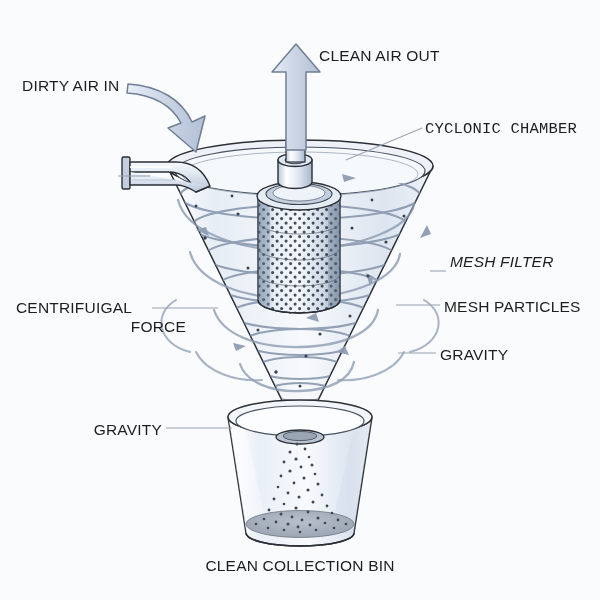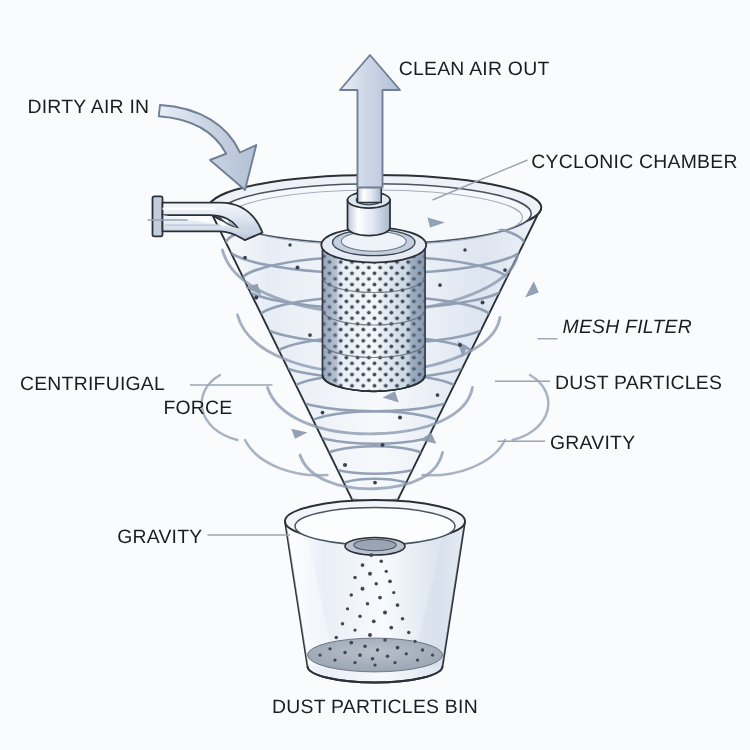--- a/index.html
+++ b/index.html
@@ -314,29 +314,29 @@
       <line x1="398" y1="353" x2="436" y2="353"></line>
       <line x1="152" y1="308" x2="218" y2="308"></line>
       <line x1="166" y1="428" x2="232" y2="428"></line>
     </g>
   </svg>
 
   <div class="lbl" style="left:319px; top:46px;">CLEAN AIR OUT</div>
 
   <div class="lbl" style="left:22px; top:76px;">DIRTY AIR IN</div>
 
-  <div class="lbl" style="left:425px; top:120px;">CYCLONIC CHAMBER</div>
+  <div class="lbl" style="left:425px; top:120px;font-family:Liberation Mono, monospace;">CYCLONIC CHAMBER</div>
 
 
   <div class="lbl" style="left:450px; top:252px;font-style:italic;">MESH FILTER</div>
 
-  <div class="lbl" style="left:444px; top:297px;">DUST PARTICLES</div>
+  <div class="lbl" style="left:444px; top:297px;">MESH PARTICLES</div>
 
   <div class="lbl lbl-right" style="left:0px; top:298px; width:148px;text-align:center;">CENTRIFUIGAL</div>
   <div class="lbl lbl-right" style="left:0px; top:317px; width:148px;padding-left:38px;">FORCE</div>
 
   <div class="lbl" style="left:440px; top:345px;">GRAVITY</div>
 
   <div class="lbl lbl-right" style="left:0px; top:420px; width:162px;">GRAVITY</div>
 
-  <div class="lbl lbl-center" style="left:180px; top:556px; width:240px;">DUST PARTICLES BIN</div>
+  <div class="lbl lbl-center" style="left:180px; top:556px; width:240px;">CLEAN COLLECTION BIN</div>
 
 </div>
 
 </body></html>

